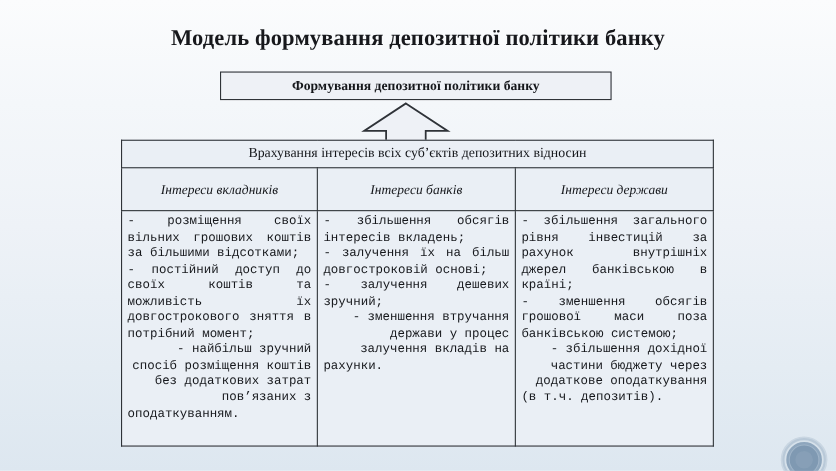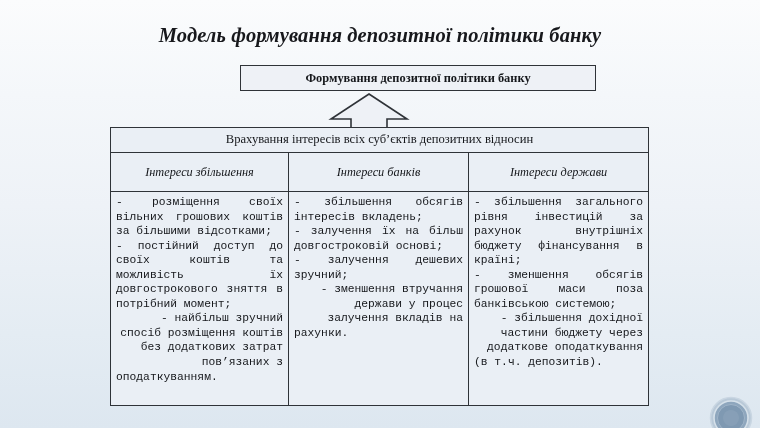--- a/index.html
+++ b/index.html
@@ -25,37 +25,35 @@
     position: absolute;
     left: 0;
     top: 24px;
     width: 760px;
     text-align: center;
     font-size: 20.5px;
     font-weight: bold;
     color: #17181c;
     letter-spacing: 0.1px;
     white-space: nowrap;
-    font-style: italic;
   }
 
   
   #top-box {
     position: absolute;
     left: 200px;
     top: 65px;
     width: 356px;
     height: 26px;
     box-sizing: border-box;
     border: 1.6px solid #2f3338;
     background: #eef1f6;
     display: flex;
     align-items: center;
     justify-content: center;
-    margin-left: 40px;
   }
   #top-box-label {
     font-size: 12.4px;
     font-weight: bold;
     color: #15171b;
     white-space: nowrap;
   }
 
   
   #arrow-up {
@@ -146,38 +144,38 @@
     <colgroup>
       <col style="width:178px">
       <col style="width:180px">
       <col style="width:180px">
     </colgroup>
     <tbody>
       <tr>
         <td class="hdr-span" colspan="3">Врахування інтересів всіх суб’єктів депозитних відносин</td>
       </tr>
       <tr>
-        <td class="col-hdr">Інтереси збільшення</td>
+        <td class="col-hdr">Інтереси вкладників</td>
         <td class="col-hdr">Інтереси банків</td>
         <td class="col-hdr">Інтереси держави</td>
       </tr>
       <tr>
         <td class="body-cell">
           <p>- розміщення своїх вільних грошових коштів за більшими відсотками;</p>
           <p>- постійний доступ до своїх коштів та можливість їх довгострокового зняття в потрібний момент;</p>
           <p>- найбільш зручний спосіб розміщення коштів без додаткових затрат пов’язаних з оподаткуванням.</p>
         </td>
         <td class="body-cell">
           <p>- збільшення обсягів інтересів вкладень;</p>
           <p>- залучення їх на більш довгостроковій основі;</p>
           <p>- залучення дешевих зручний;</p>
           <p>- зменшення втручання держави у процес залучення вкладів на рахунки.</p>
         </td>
         <td class="body-cell">
-          <p>- збільшення загального рівня інвестицій за рахунок внутрішніх бюджету фінансування в країні;</p>
+          <p>- збільшення загального рівня інвестицій за рахунок внутрішніх джерел банківською в країні;</p>
           <p>- зменшення обсягів грошової маси поза банківською системою;</p>
           <p>- збільшення дохідної частини бюджету через додаткове оподаткування (в т.ч. депозитів).</p>
         </td>
       </tr>
     </tbody>
   </table>
 
   <svg id="corner-orb" viewBox="0 0 44 44">
     <circle cx="22" cy="22" r="20.5" fill="#b9c9d8" stroke="#c9d6e2" stroke-width="1.5"></circle>
     <circle cx="22" cy="22" r="17" fill="#8ea6bd" stroke="#d6e1ea" stroke-width="1.6"></circle>

